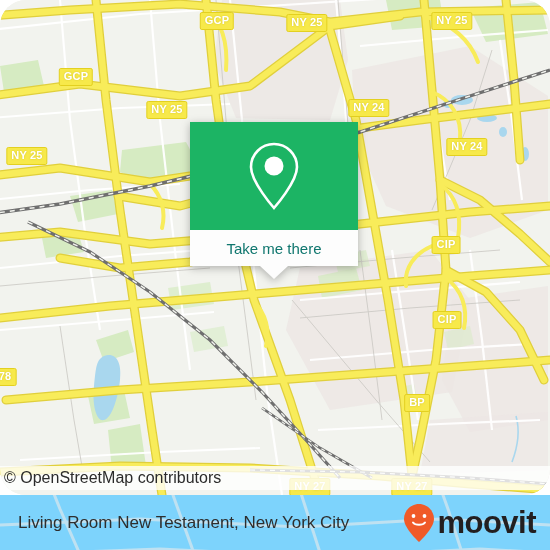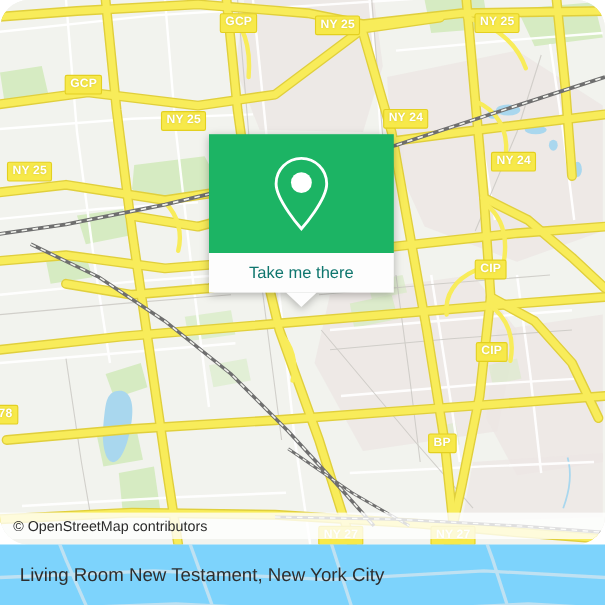--- a/index.html
+++ b/index.html
@@ -79,23 +79,23 @@
 
   
   #attribution {
     position: absolute;
     left: 0; top: 466px;
     width: 550px; height: 24px;
     background: rgba(255,255,255,0.78);
     display: flex; align-items: center;
   }
   #attribution-text {
-    font-size: 13px;
+    font-size: 16px;
     color: #2b2b2b;
-    padding-left: 12px;
+    padding-left: 4px;
     font-family: "Liberation Sans", sans-serif;
   }
 
   
   #footer {
     position: absolute;
     left: 0; top: 495px;
     width: 550px; height: 55px;
     background: #7dd3fc;
     overflow: hidden;
@@ -285,21 +285,21 @@
         <div class="shield" style="left: 307px; top: 23px;">NY 25</div>
         <div class="shield" style="left: 452px; top: 21px;">NY 25</div>
         <div class="shield" style="left: 76px; top: 77px;">GCP</div>
         <div class="shield" style="left: 167px; top: 110px;">NY 25</div>
         <div class="shield" style="left: 369px; top: 108px;">NY 24</div>
         <div class="shield" style="left: 467px; top: 147px;">NY 24</div>
         <div class="shield" style="left: 27px; top: 156px;">NY 25</div>
         <div class="shield" style="left: 446px; top: 245px;">CIP</div>
         <div class="shield" style="left: 447px; top: 320px;">CIP</div>
         <div class="shield" style="left: 5px; top: 377px;">78</div>
-        <div class="shield" style="left: 402px; top: 403px;">BP</div>
+        <div class="shield" style="left: 417px; top: 403px;">BP</div>
         <div class="shield" style="left: 310px; top: 487px;">NY 27</div>
         <div class="shield" style="left: 412px; top: 487px;">NY 27</div>
       </div>
 
     <div id="popup">
       <div id="popup-top">
         <svg width="58" height="72" viewBox="0 0 58 72">
           <path d="M29 4 C16.3 4 6 14.3 6 27 C6 42 29 68 29 68 C29 68 52 42 52 27 C52 14.3 41.7 4 29 4 Z" fill="none" stroke="#ffffff" stroke-width="2.6"></path>
           <circle cx="29" cy="26" r="9.5" fill="#ffffff"></circle>
         </svg>
@@ -323,14 +323,23 @@
         <path d="M160,-10 L178,40 L196,90"></path>
         <path d="M290,-10 L306,40 L322,90"></path>
         <path d="M430,-10 L448,40 L464,90"></path>
         <path d="M0,56 L140,50 L300,58 L440,50 L550,56"></path>
         <path d="M0,86 L160,80 L320,88 L480,80 L550,84"></path>
       </g>
     </svg>
 
     <div id="footer-title">Living Room New Testament, New York City</div>
 
+    <div id="logo">
+      <svg width="34" height="40" viewBox="0 0 34 40">
+        <path d="M17 1 C8.7 1 2 7.7 2 16 C2 25.5 17 39 17 39 C17 39 32 25.5 32 16 C32 7.7 25.3 1 17 1 Z" fill="#f05a28"></path>
+        <circle cx="11.5" cy="13" r="1.9" fill="#ffffff"></circle>
+        <circle cx="22.5" cy="13" r="1.9" fill="#ffffff"></circle>
+        <path d="M11 19.5 C13.2 22.6 20.8 22.6 23 19.5" fill="none" stroke="#ffffff" stroke-width="2" stroke-linecap="round"></path>
+      </svg>
+      <span id="logo-word">moovit</span>
+    </div>
   </div>
 </div>
 
 </body></html>

